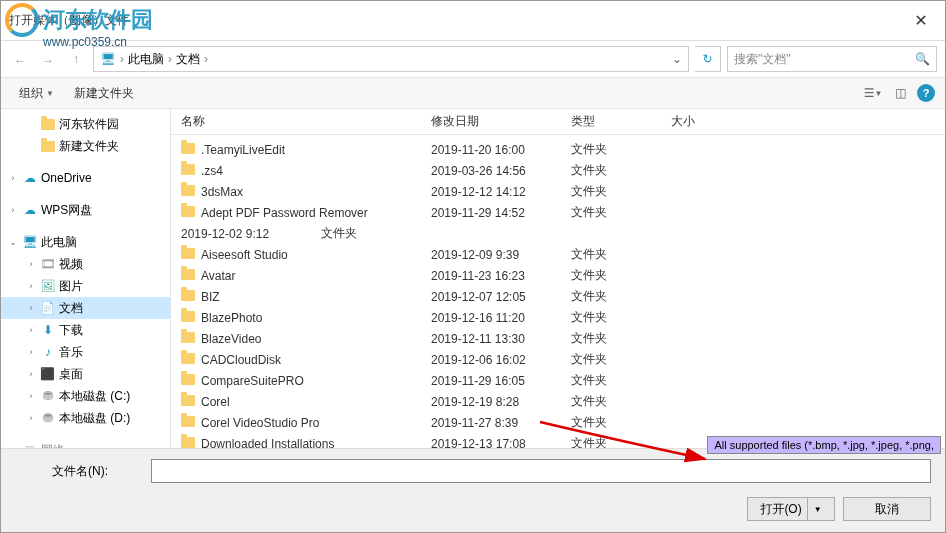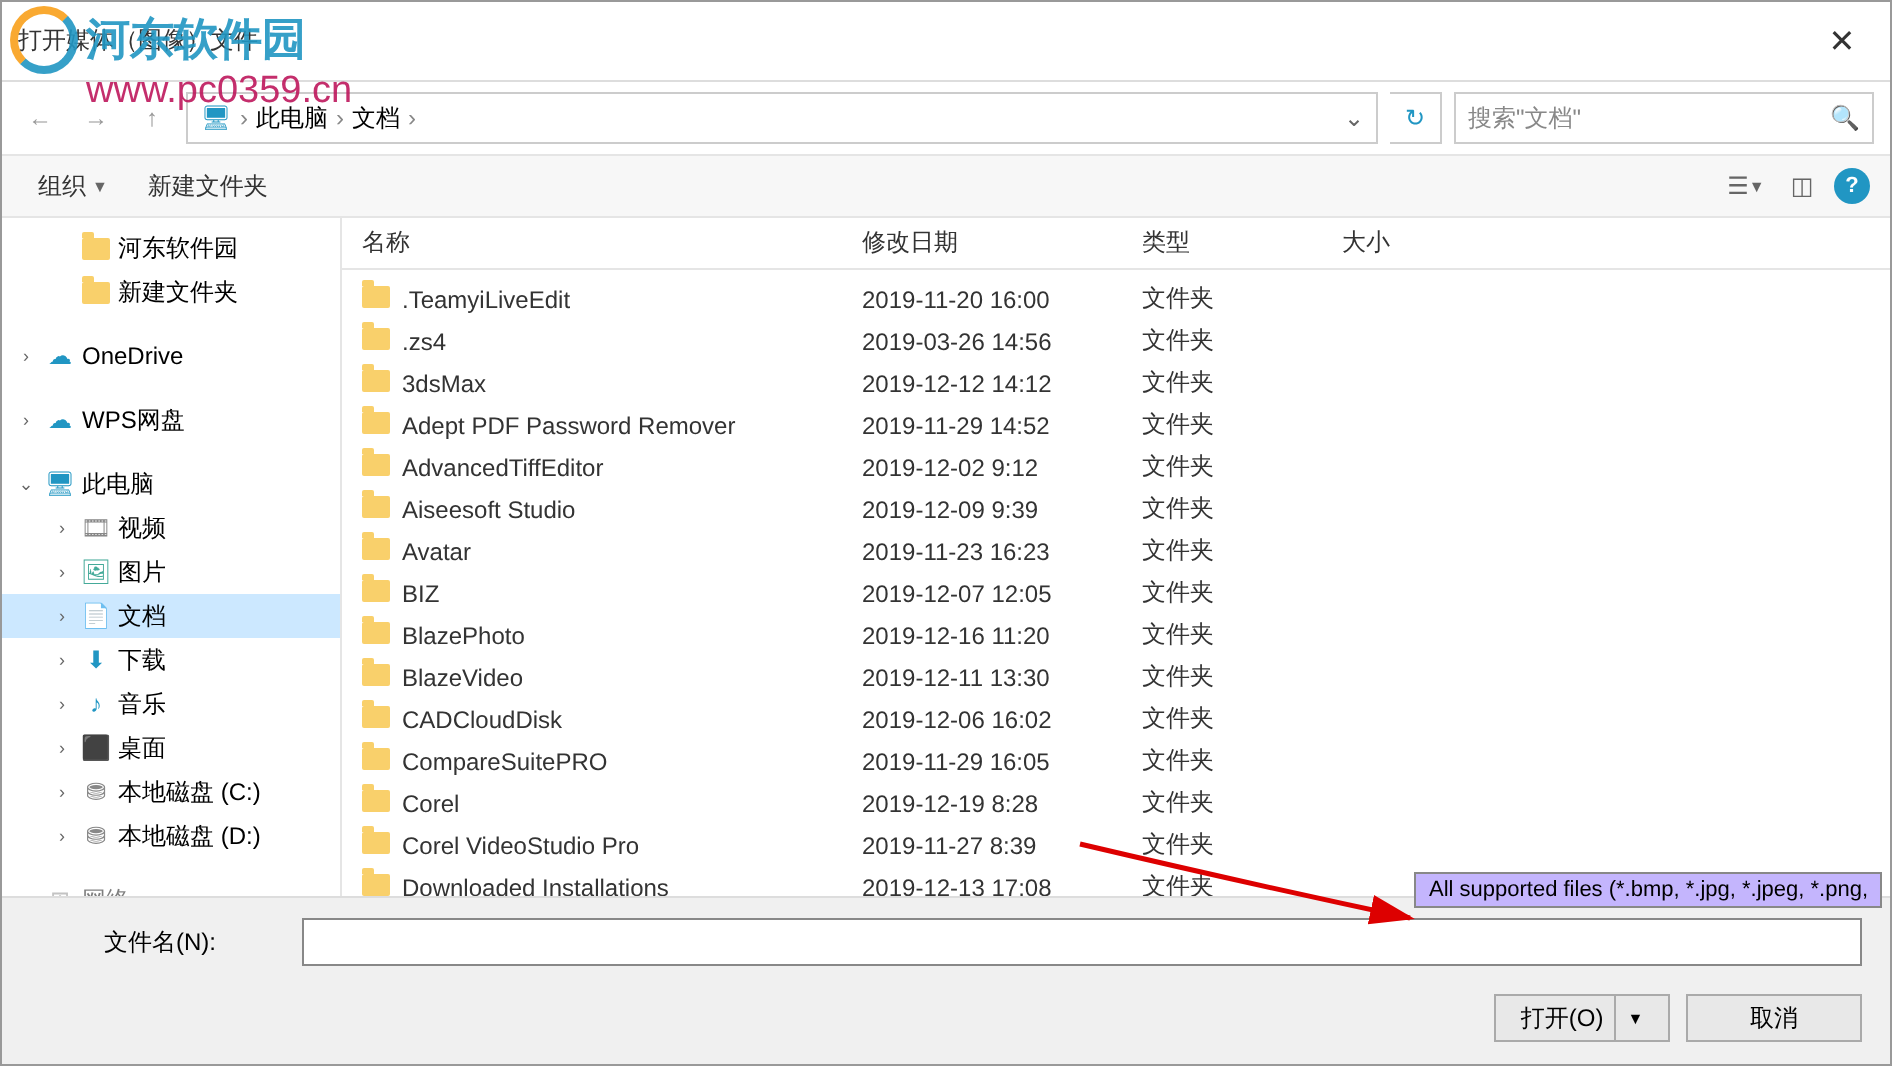--- a/index.html
+++ b/index.html
@@ -3,21 +3,21 @@
 <meta charset="utf-8">
 <style>
 *{box-sizing:border-box;margin:0;padding:0;font-family:"Microsoft YaHei","Segoe UI",sans-serif;font-size:12px}
 body{width:946px;height:533px;background:#fff;border:1px solid #999;position:relative;overflow:hidden}
 .titlebar{height:40px;display:flex;align-items:center;padding:0 4px 0 8px;border-bottom:1px solid #ddd}
 .titlebar .title{flex:1;color:#333}
 .titlebar .close{width:40px;height:28px;display:flex;align-items:center;justify-content:center;color:#333;font-size:16px}
 .watermark{position:absolute;top:2px;left:4px;z-index:10;pointer-events:none;opacity:0.9}
 .wm-logo{display:inline-block;width:34px;height:34px;border:4px solid #f9a01b;border-radius:50%;border-right-color:#2196c3;border-bottom-color:#2196c3;margin-right:4px;vertical-align:middle}
 .wm-text{display:inline-block;vertical-align:middle;font-size:22px;font-weight:bold;color:#2196c3}
-.wm-url{display:block;color:#be185d;font-size:19px;margin-top:-2px;margin-left:38px}
+.wm-url{display:block;color:#0c4a6e;font-size:12px;margin-top:-2px;margin-left:38px}
 .navrow{height:36px;display:flex;align-items:center;padding:0 8px;gap:6px}
 .navarrow{width:22px;height:22px;border-radius:3px;display:flex;align-items:center;justify-content:center;color:#999}
 .breadcrumb{flex:1;height:26px;border:1px solid #ccc;background:#fff;display:flex;align-items:center;padding:0 6px;gap:4px}
 .bc-icon{width:16px;height:16px;display:inline-flex;align-items:center;justify-content:center;color:#2196c3}
 .bc-sep{color:#888}
 .bc-dd{margin-left:auto;display:flex;align-items:center;gap:2px;color:#666}
 .refresh{width:26px;height:26px;border:1px solid #ccc;border-left:none;display:flex;align-items:center;justify-content:center;color:#2196c3}
 .searchbox{width:210px;height:26px;border:1px solid #ccc;display:flex;align-items:center;padding:0 6px;color:#888}
 .searchbox .ph{flex:1}
 .toolbar{height:32px;background:#f7f7f7;border-top:1px solid #e5e5e5;border-bottom:1px solid #e5e5e5;display:flex;align-items:center;padding:0 10px;gap:4px}
@@ -234,21 +234,20 @@
           <div class="col col-type">文件夹</div>
           <div class="col col-size"></div>
         </div>
         <div class="filerow">
           <div class="col col-name"><span class="folder-i"></span>Adept PDF Password Remover</div>
           <div class="col col-date">2019-11-29 14:52</div>
           <div class="col col-type">文件夹</div>
           <div class="col col-size"></div>
         </div>
         <div class="filerow">
-          <div class="col col-name"><span class="folder-i"></span>AdvancedTiffEditor</div>
           <div class="col col-date">2019-12-02 9:12</div>
           <div class="col col-type">文件夹</div>
           <div class="col col-size"></div>
         </div>
         <div class="filerow">
           <div class="col col-name"><span class="folder-i"></span>Aiseesoft Studio</div>
           <div class="col col-date">2019-12-09 9:39</div>
           <div class="col col-type">文件夹</div>
           <div class="col col-size"></div>
         </div>

